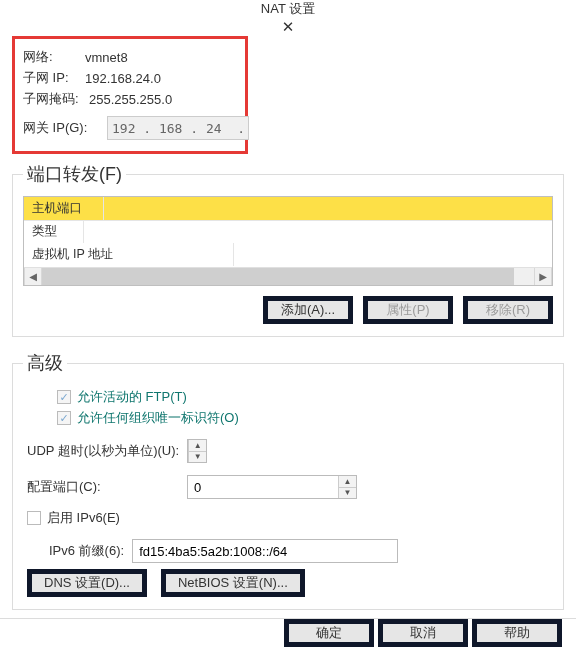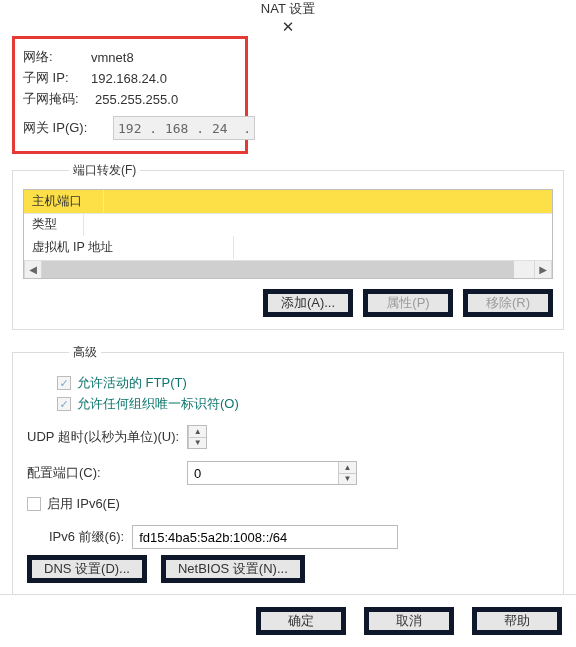--- a/index.html
+++ b/index.html
@@ -22,34 +22,34 @@
     width: 40px; height: 30px; display: flex; align-items: center; justify-content: center;
     font-size: 15px; cursor: default;
   }
   .content { padding: 0 12px 12px 12px; }
   .hlbox {
     border: 3px solid #e53935;
     padding: 6px 8px 8px 8px;
     width: 236px;
     margin-bottom: 8px;
   }
-  .row { display: flex; align-items: center; margin: 3px 0; gap: 6px; }
+  .row { display: flex; align-items: center; margin: 3px 0; }
   .lbl { width: 62px; display: inline-block; }
   .lblw { min-width: 62px; white-space: nowrap; }
   .gatewayinput {
     width: 142px; height: 24px;
     border: 1px solid #ccc; background: #f0f0f0;
     font-family: Consolas, monospace; font-size: 13px;
     padding: 0 4px; color: #666;
     text-align: left;
   }
   fieldset {
     border: 1px solid #dcdcdc; margin: 6px 0 14px 0; padding: 10px 10px 12px 10px;
   }
-  legend { padding: 0 4px; color: #333; font-size: 12px; margin-left: 46px; }
+  legend { padding: 0 4px; color: #333; font-size: 18px; }
   .table {
     border: 1px solid #bfbfbf; background: #fff; height: 90px;
     display: flex; flex-direction: column;
   }
   .colheads { display: flex; height: 24px; border-bottom: 1px solid #e5e5e5; background: #fde047; flex-direction: column; }
   .colheads > div {
     padding: 3px 8px; border-right: 1px solid #e5e5e5; font-size: 12.5px;
     white-space: nowrap;
   }
   .c1 { width: 80px; }
@@ -81,22 +81,22 @@
   .spinbox input { border: 0; width: 150px; padding: 0 6px; font-size: 13px; outline: none; }
   .spinbtns { display: flex; flex-direction: column; width: 18px; border-left: 1px solid #ccc; }
   .spinbtns > div { flex:1; display:flex; align-items:center; justify-content:center; font-size:8px; color:#555; background:#f3f3f3; }
   .spinbtns > div:first-child { border-bottom:1px solid #ccc; }
   .txtinput { border:1px solid #bbb; height:24px; padding:0 6px; font-size:13px; width: 266px; }
   .advrow { display:flex; align-items:center; margin:12px 0 6px 0; gap: 8px; }
   .advlbl { min-width: 0; }
   .smallbtns { display:flex; gap:14px; }
   .footer {
     position: absolute; left:0; right:0; bottom:0;
-    border-top: 1px solid #dcdcdc; padding: 12px 14px;
-    display: flex; justify-content: flex-end; gap: 18px; background: #fff;
+    border-top: 1px solid #dcdcdc; padding: 0 14px;
+    display: flex; justify-content: flex-end; gap: 4px; background: #fff;
   }
   .advsection { margin-left: 4px; }
   .indent { margin-left: 22px; }
 </style>
 </head>
 <body>
 
 <div class="titlebar">
   <div class="title">NAT 设置</div>
   <div class="close">✕</div>

